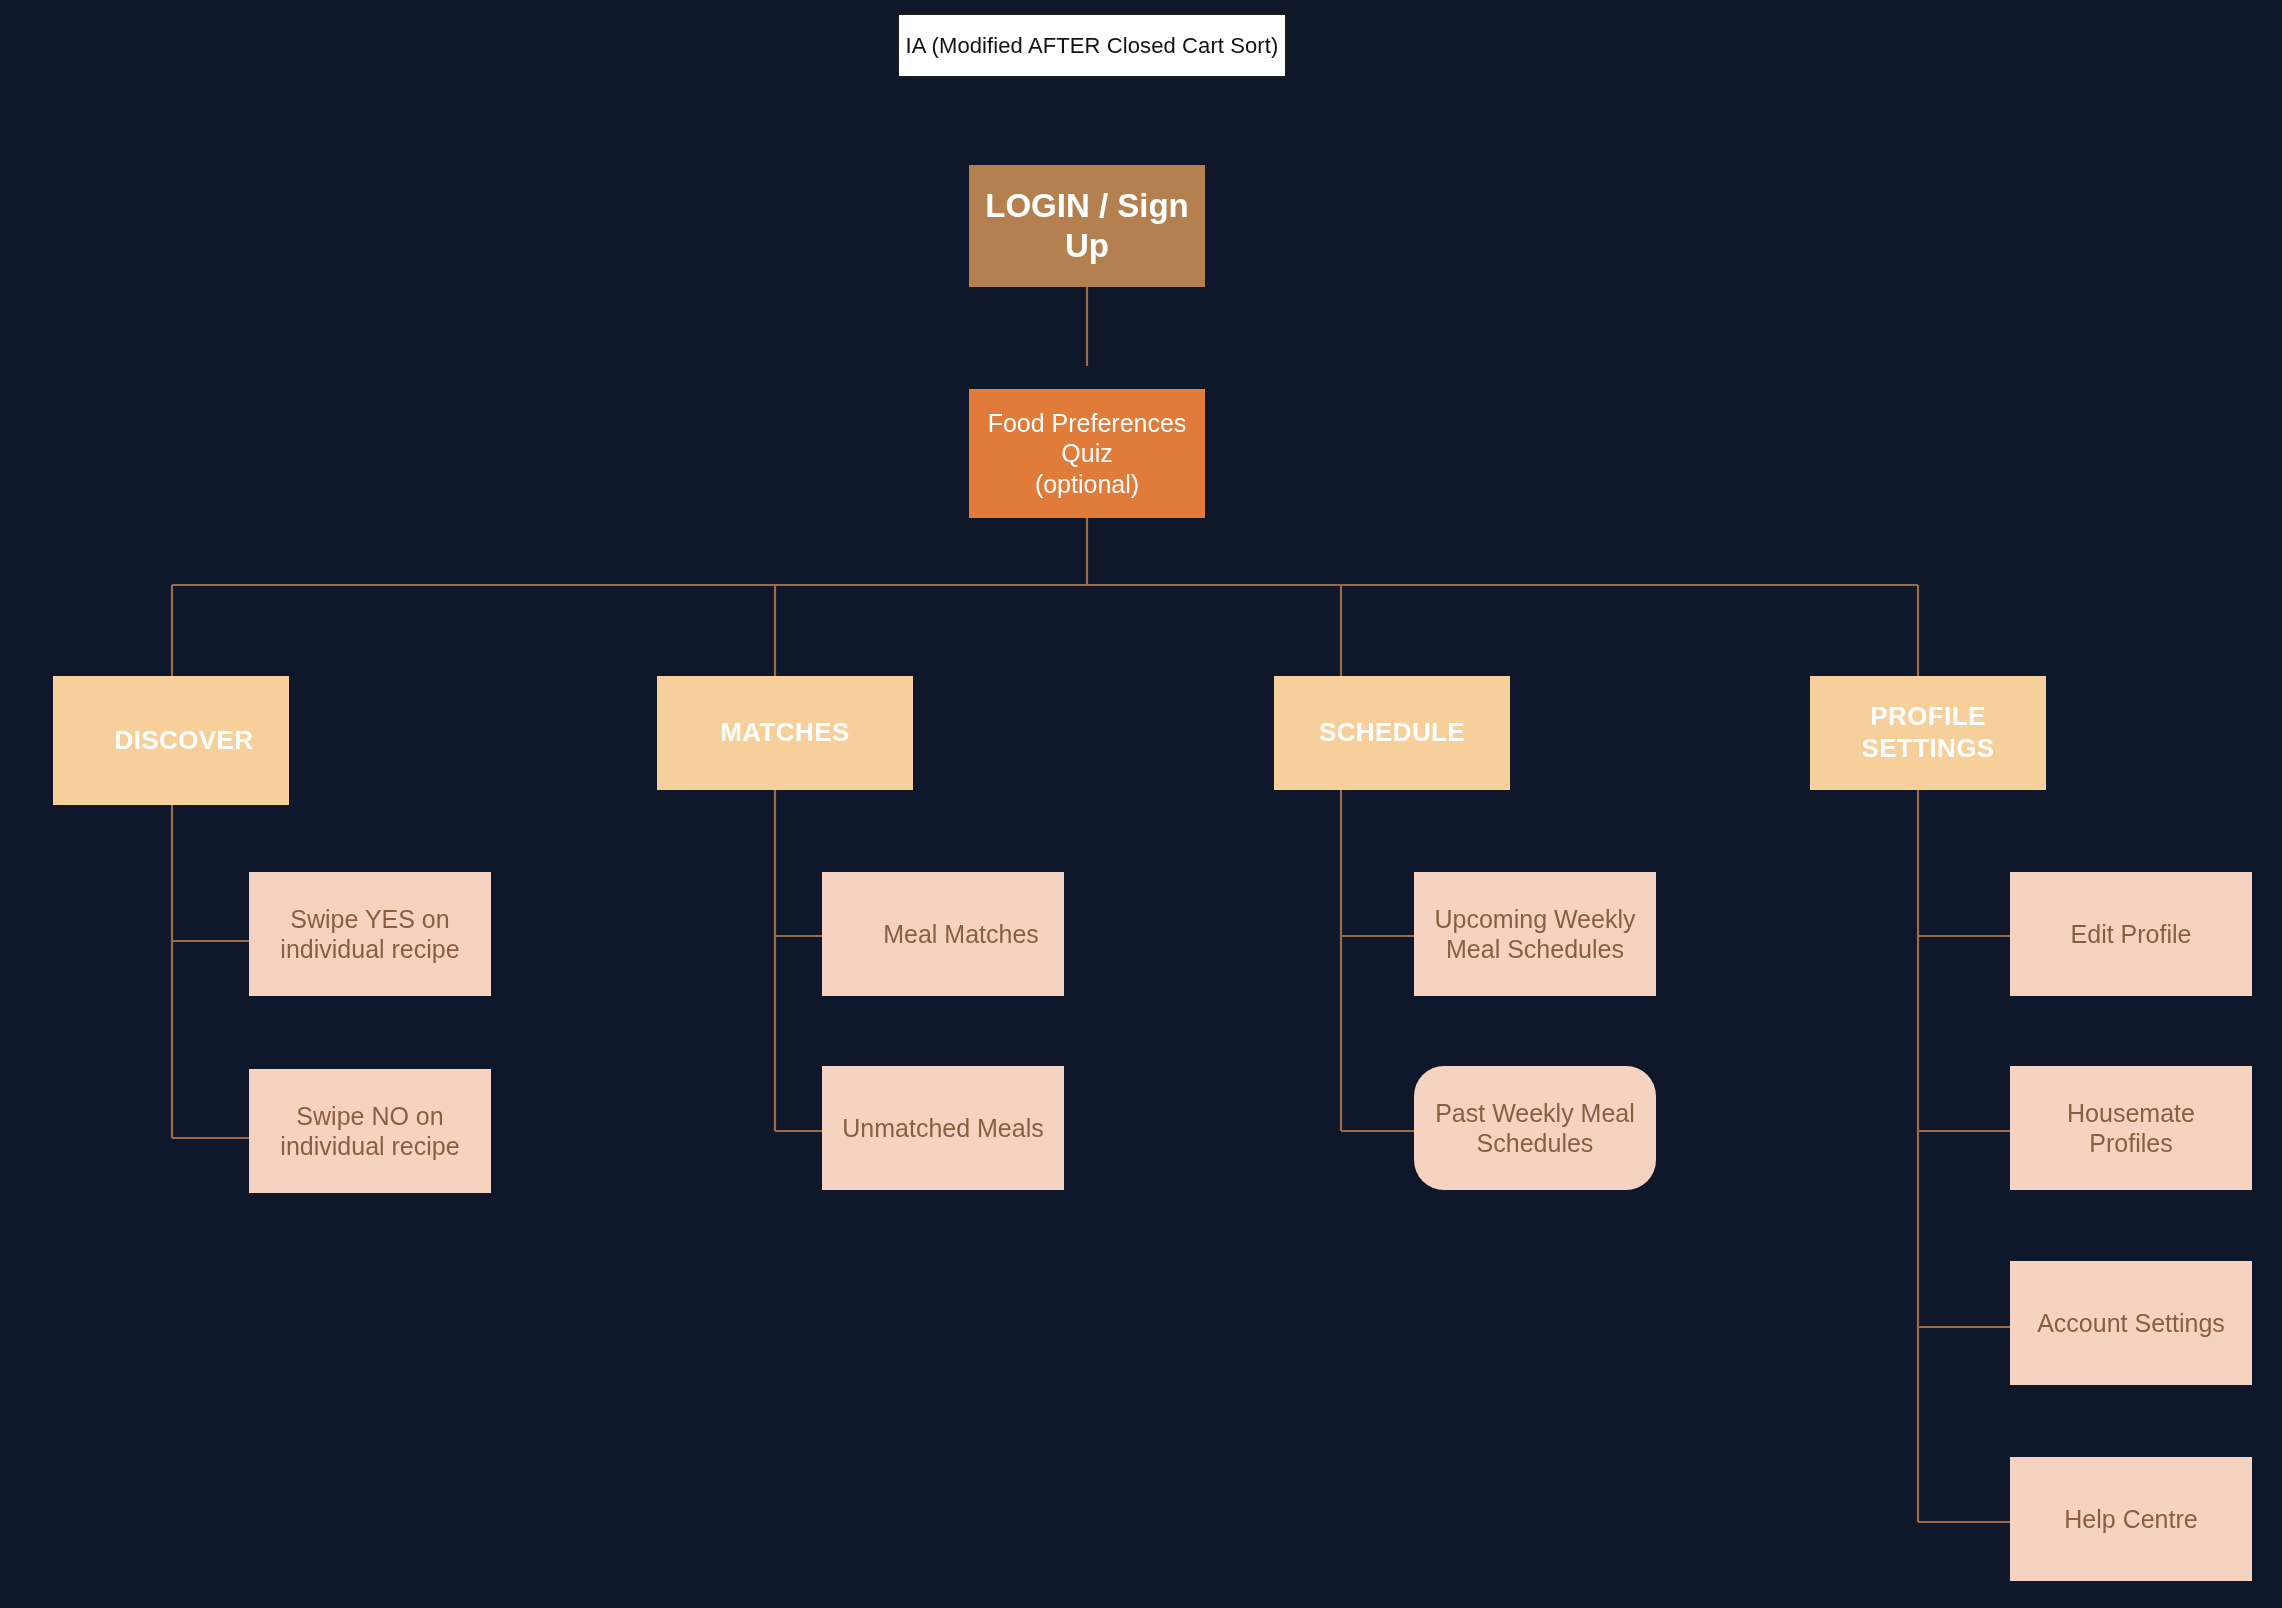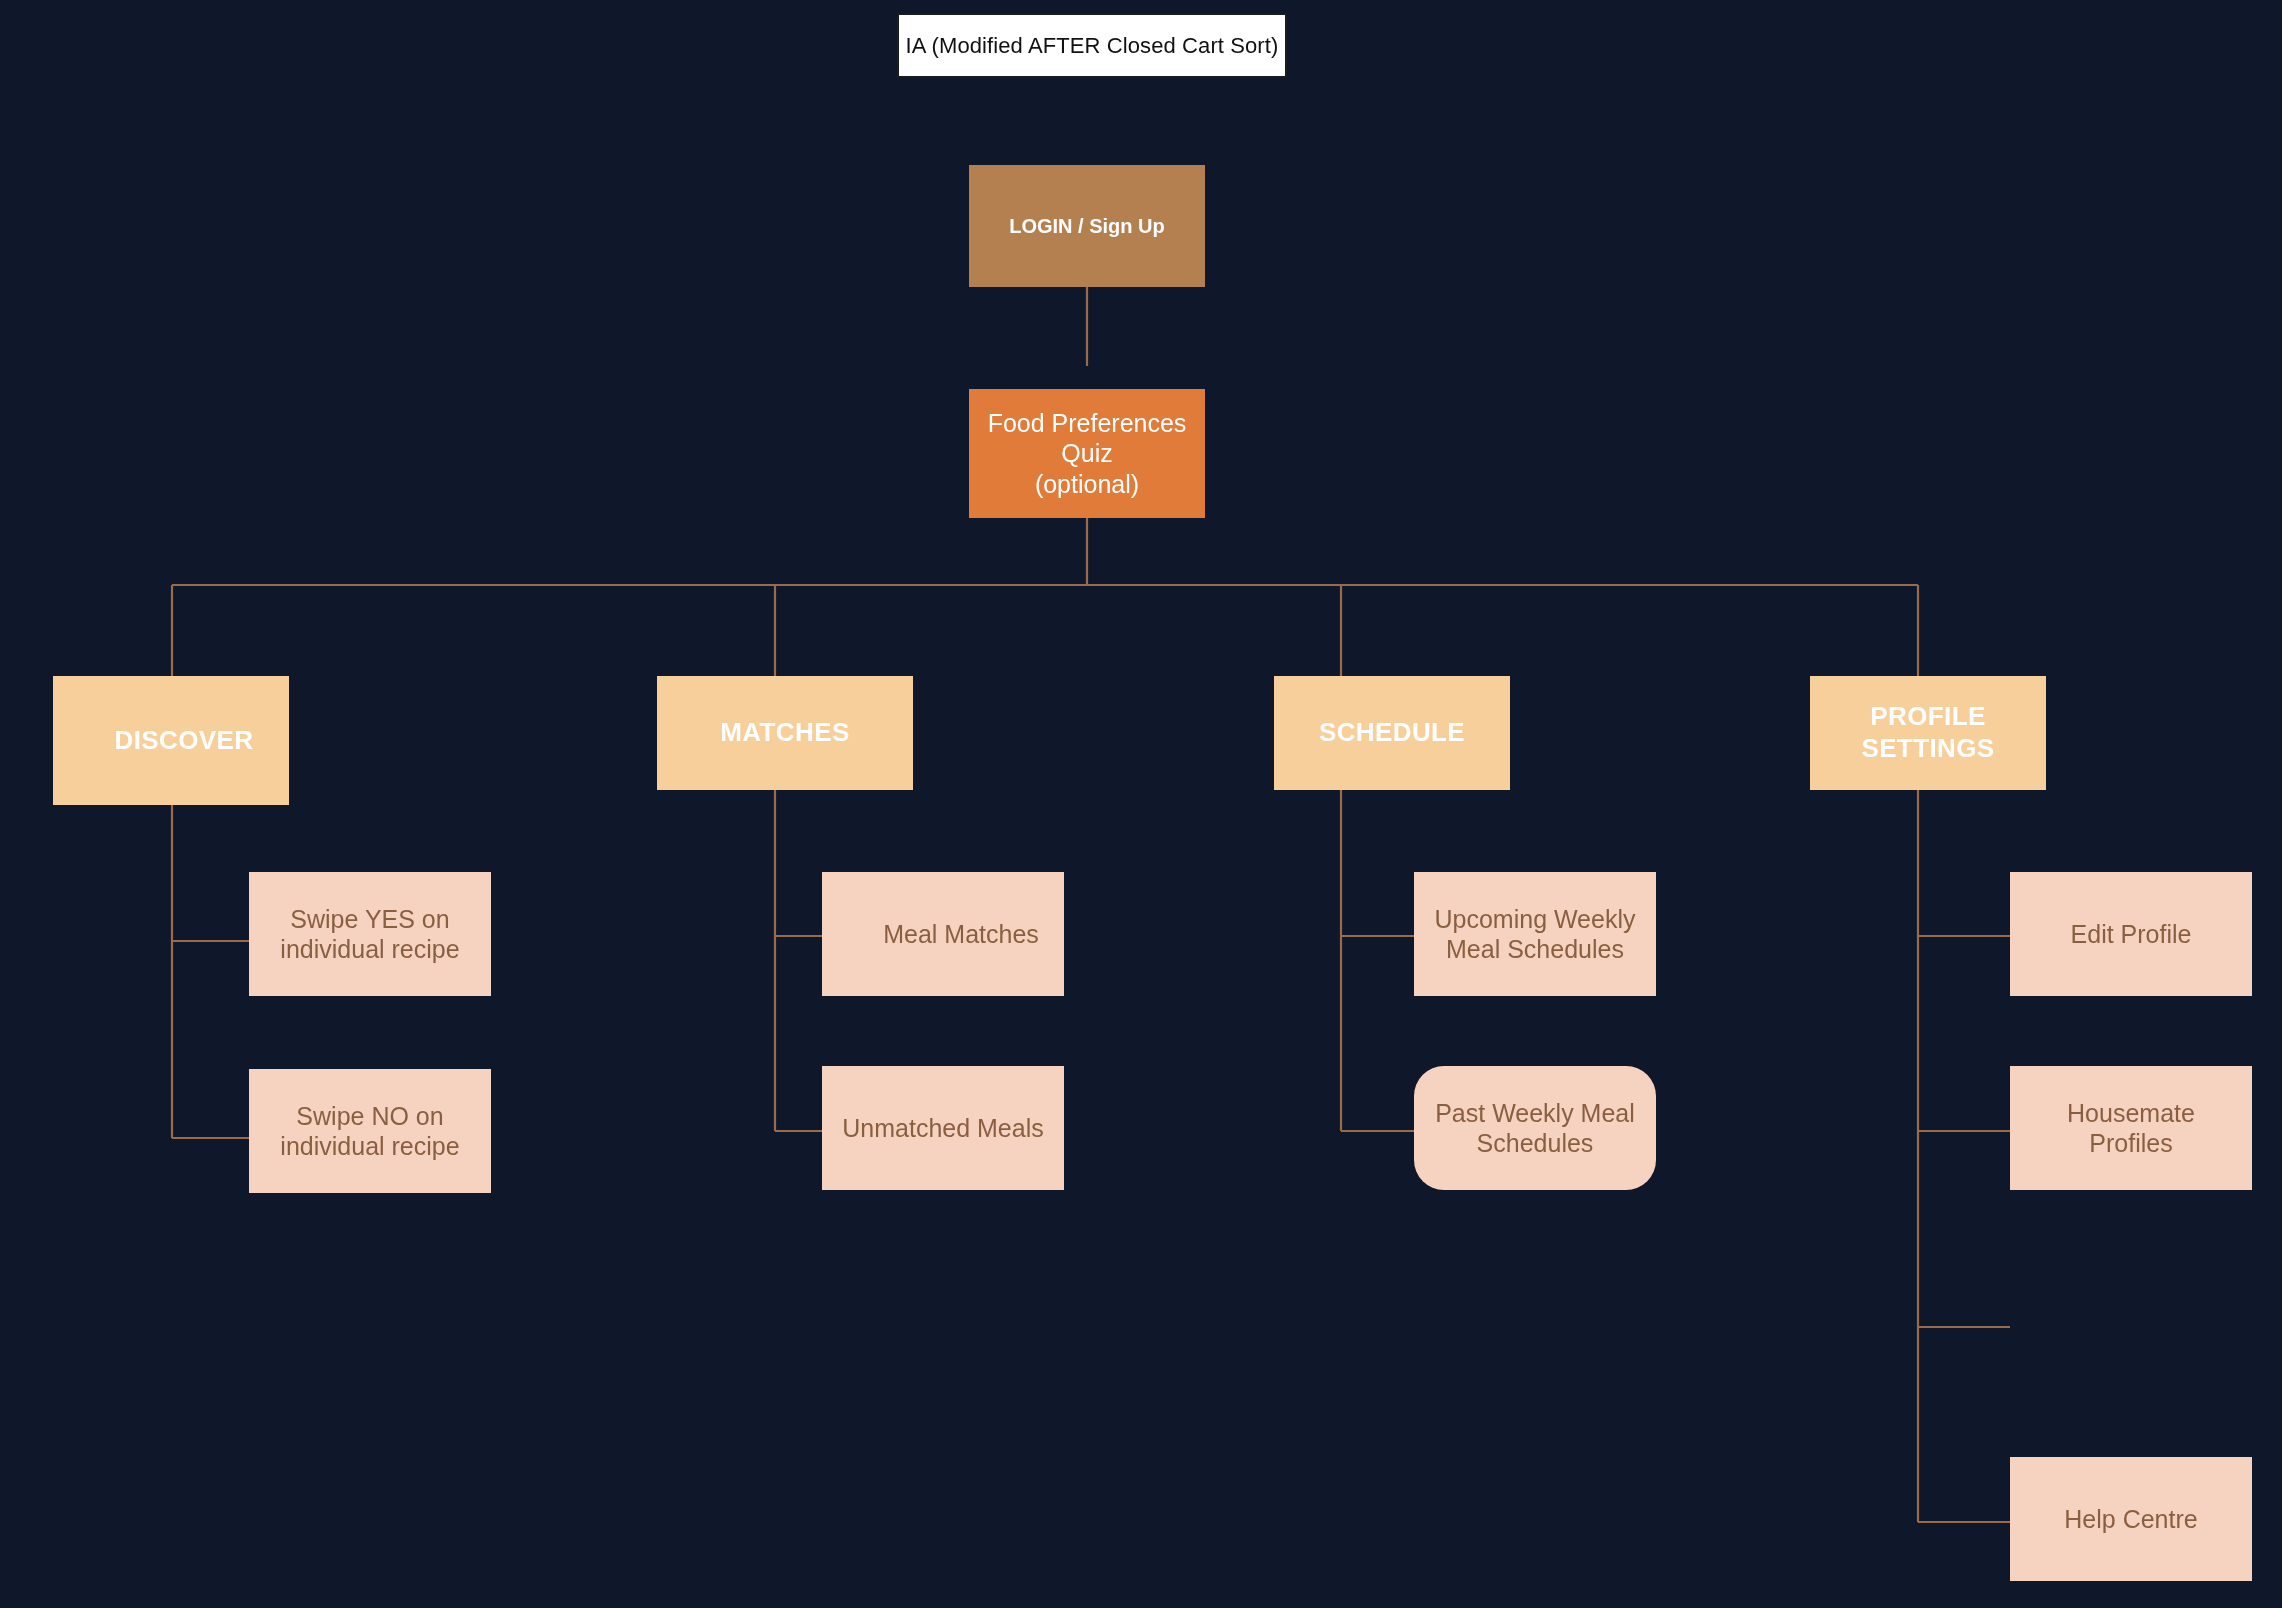--- a/index.html
+++ b/index.html
@@ -45,21 +45,21 @@
     background: #ffffff;
     border: 2px solid #1b1b1b;
     color: #111111;
     font-size: 22px;
     letter-spacing: 0.1px;
     text-align: center;
   }
   .lvl-root {
     background: #b5804f;
     color: #ffffff;
-    font-size: 20px;
+    font-size: 33px;
     font-weight: bold;
   }
   .lvl-quiz {
     background: #e07b39;
     color: #ffffff;
     font-size: 25px;
     font-weight: normal;
     margin-top: 23px;
   }
   .lvl-section {
@@ -145,16 +145,17 @@
 Meal Schedules</div>
 
   <div class="node lvl-leaf" style="left:1414px; top:1066px; width:242px; height:124px;border-radius:30px;">Past Weekly Meal
 Schedules</div>
 
   <div class="node lvl-leaf" style="left:2010px; top:872px; width:242px; height:124px;">Edit Profile</div>
 
   <div class="node lvl-leaf" style="left:2010px; top:1066px; width:242px; height:124px;">Housemate
 Profiles</div>
 
+  <div class="node lvl-leaf" style="left:2010px; top:1261px; width:242px; height:124px;">Account Settings</div>
 
   <div class="node lvl-leaf" style="left:2010px; top:1457px; width:242px; height:124px;">Help Centre</div>
 
 </div>
 
 </body></html>

